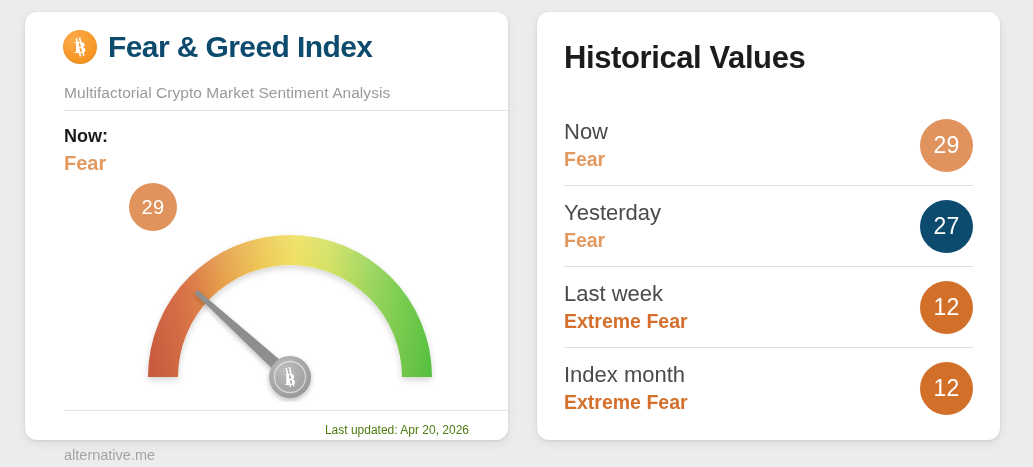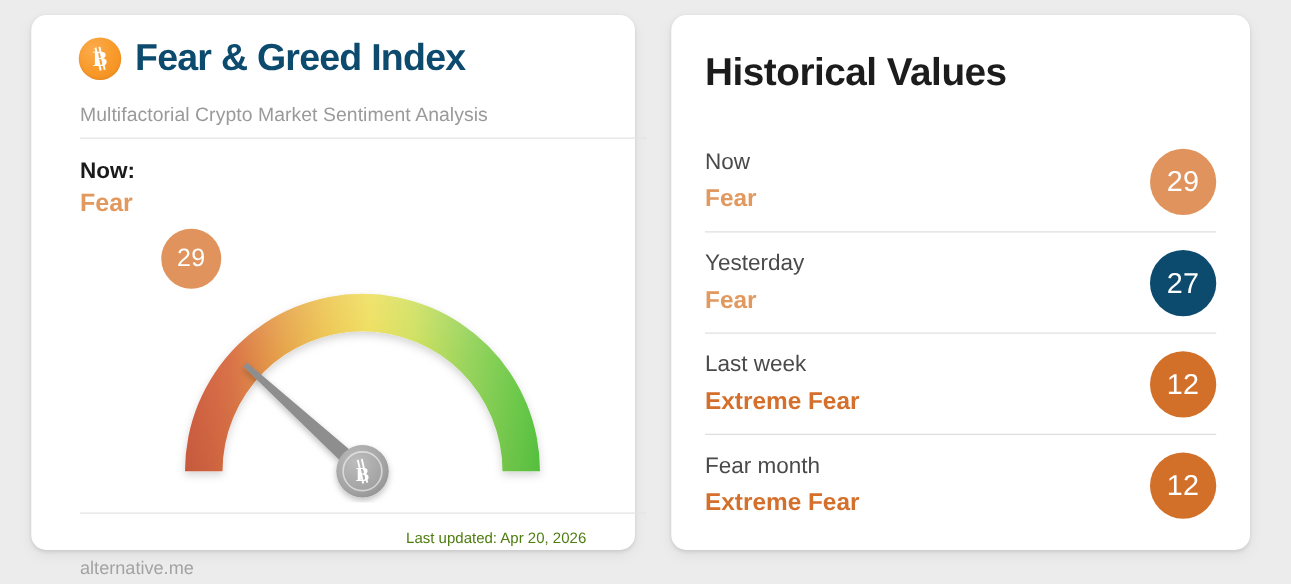--- a/index.html
+++ b/index.html
@@ -176,21 +176,21 @@
     position: relative;
     height: 81px;
     border-bottom: 1px solid #dfdfdf;
     box-sizing: border-box;
   }
   .hrow:last-child { border-bottom: none; }
   .hrow-period {
     position: absolute;
     left: 0;
     top: 14px;
-    font-size: 18px;
+    font-size: 22px;
     color: #4a4a4a;
   }
   .hrow-label {
     position: absolute;
     left: 0;
     top: 43px;
     font-size: 19.5px;
     font-weight: bold;
   }
   .hrow-badge {
@@ -319,21 +319,21 @@
         <div class="hrow-badge" style="background: #0c4a6e;">27</div>
       </div>
 
       <div class="hrow">
         <div class="hrow-period">Last week</div>
         <div class="hrow-label" style="color: rgb(212, 112, 44);">Extreme Fear</div>
         <div class="hrow-badge" style="background: rgb(210, 112, 42);">12</div>
       </div>
 
       <div class="hrow">
-        <div class="hrow-period">Fear month</div>
+        <div class="hrow-period">Index month</div>
         <div class="hrow-label" style="color: rgb(212, 112, 44);">Extreme Fear</div>
         <div class="hrow-badge" style="background: rgb(210, 112, 42);">12</div>
       </div>
 
     </div>
   </div>
 
 </div>
 
 </body></html>

